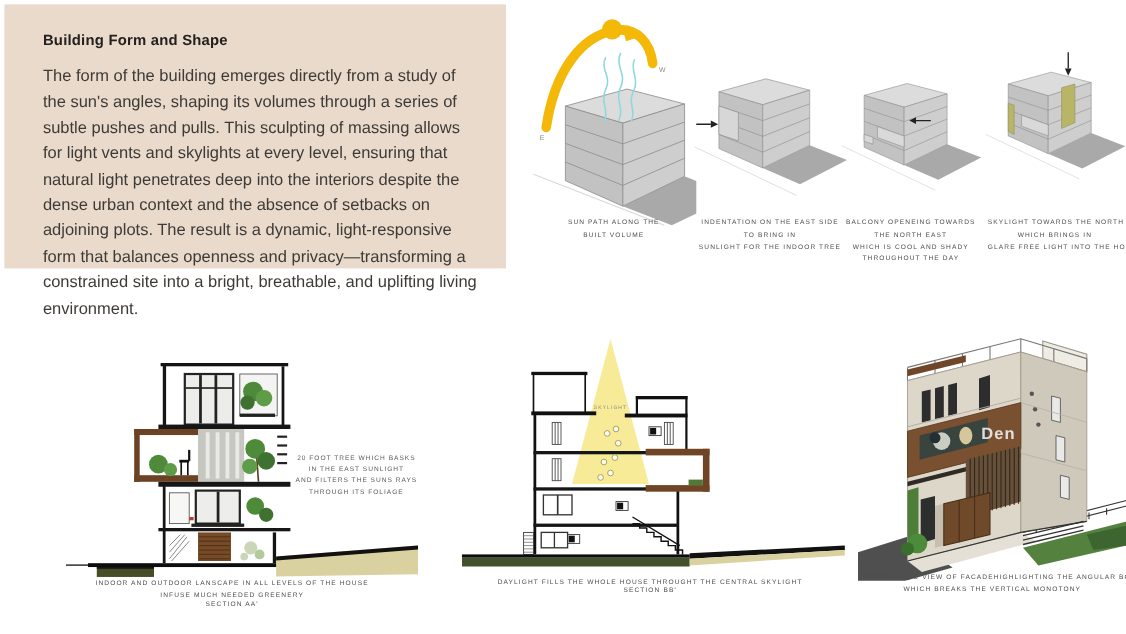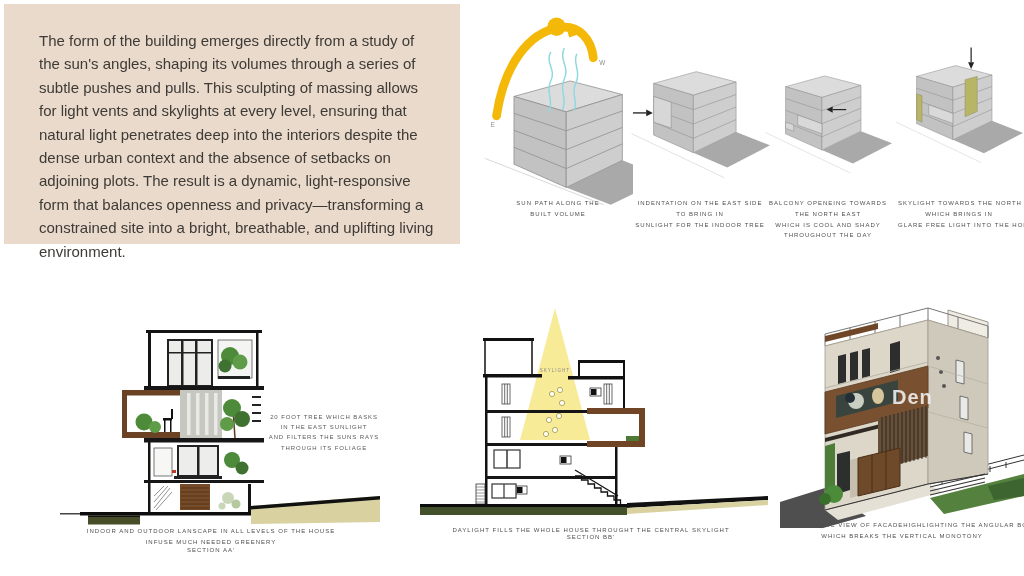--- a/index.html
+++ b/index.html
@@ -29,29 +29,30 @@
   .drawing{position:absolute;}
   .annotation{
     position:absolute;font-size:6px;letter-spacing:.9px;line-height:1.7;
     color:#5a5a5a;text-align:center;white-space:pre;
   }
   .section-label{
     position:absolute;left:0;right:0;text-align:center;
     font-size:6px;letter-spacing:1px;color:#4e4e4e;white-space:pre;
   }
   .watermark{
-    position:absolute;font-size:20px;color:rgba(238,238,238,.9);
+    position:absolute;font-size:15px;color:rgba(238,238,238,.9);
     letter-spacing:1px;font-weight:bold;
   }
   svg text{font-family:"Liberation Sans", sans-serif;}
 </style>
 </head>
 <body>
 
 <div class="intro-panel">
+  <div class="intro-title">Building Form and Shape</div>
   <div class="intro-body">The form of the building emerges directly from a study of the sun's angles, shaping its volumes through a series of subtle pushes and pulls. This sculpting of massing allows for light vents and skylights at every level, ensuring that natural light penetrates deep into the interiors despite the dense urban context and the absence of setbacks on adjoining plots. The result is a dynamic, light-responsive form that balances openness and privacy—transforming a constrained site into a bright, breathable, and uplifting living environment.</div>
 </div>
 
 <div class="diagram" style="left:483px;width:150px;">
   <svg width="150" height="200" viewBox="0 0 155 200">
     <line x1="2" y1="150" x2="125" y2="198" stroke="#d8d8d8" stroke-width="1"></line>
     <polygon points="86,180 144,152 190,170 132,198" fill="#a9a9a9"></polygon>
     <g stroke="#8f8f8f" stroke-width="0.8">
       <polygon points="32,86 90,70 144,84 86,102" fill="#dcdcdc"></polygon>
       <polygon points="32,86 32,156 86,180 86,102" fill="#c2c2c2"></polygon>

